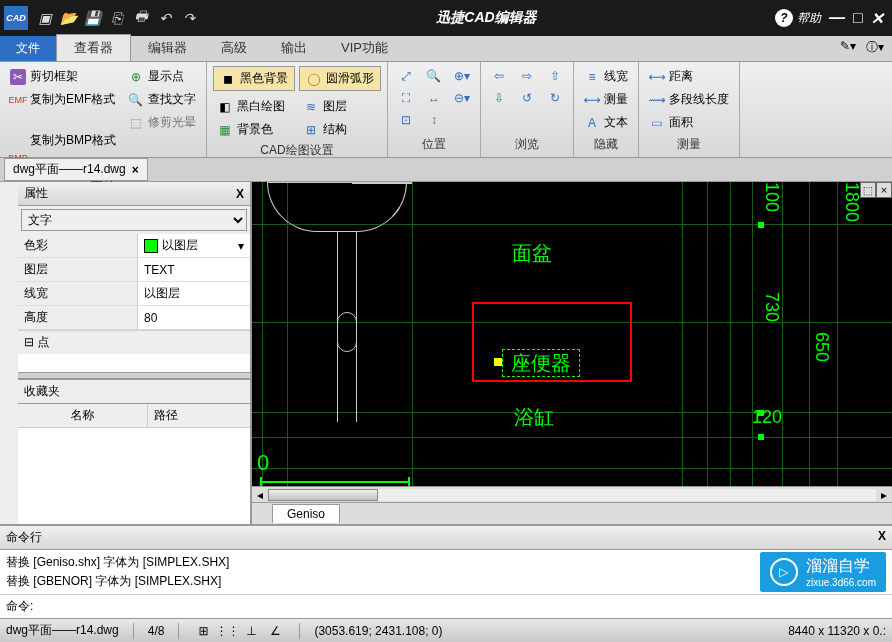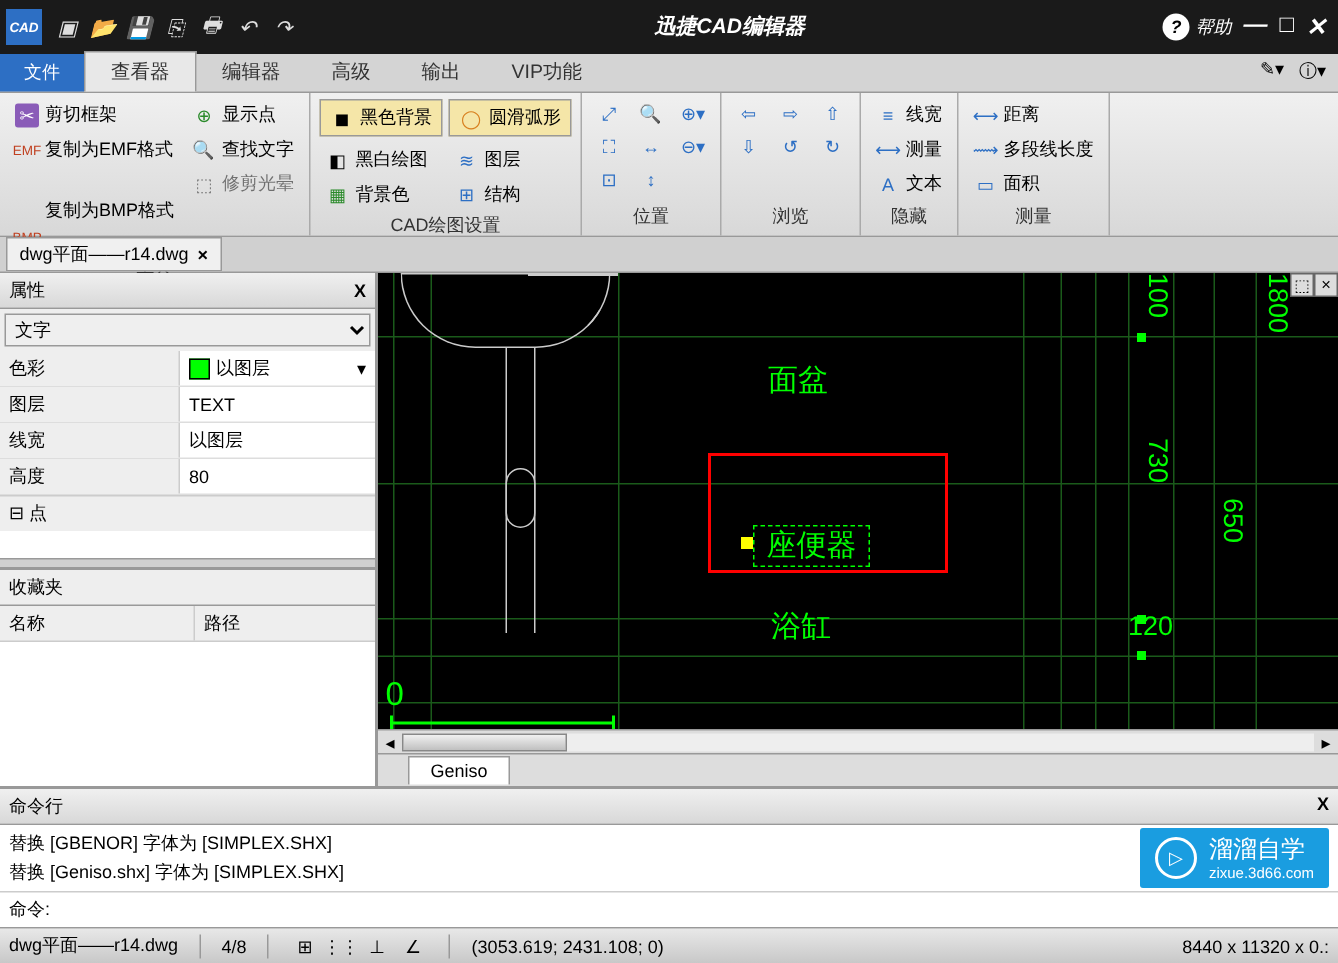--- a/index.html
+++ b/index.html
@@ -38,35 +38,35 @@
 .ico-blue { color: #2d6fc4; }
 .ico-orange { color: #d88020; }
 
 
 .doc-tabs { height: 24px; background: #d0d0d0; border-bottom: 1px solid #999; display: flex; align-items: center; }
 .doc-tab { background: #f0f0f0; border: 1px solid #999; padding: 2px 8px; margin-left: 4px; display: flex; align-items: center; gap: 6px; }
 .doc-tab .close { font-weight: bold; }
 
 
 .main { display: flex; height: 342px; }
-.left-panel { width: 252px; background: #eee; display: flex; flex-direction: column; border-right: 2px solid #999; }
+.left-panel { width: 252px; background: #eee; display: flex; flex-direction: column; border-right: 2px solid #999; padding-left: 18px; }
 .panel-header { background: linear-gradient(#f0f0f0, #d8d8d8); padding: 3px 6px; border-bottom: 1px solid #999; display: flex; align-items: center; }
 .panel-header .close-x { margin-left: auto; font-weight: bold; }
 .prop-select { display: flex; padding: 3px; }
 .prop-select select { flex: 1; border: 1px solid #999; padding: 2px; }
 .prop-table { background: #fff; }
 .prop-row { display: flex; border-bottom: 1px solid #ddd; }
 .prop-row .k { width: 120px; padding: 3px 6px; background: #eee; border-right: 1px solid #ccc; }
 .prop-row .v { flex: 1; padding: 3px 6px; display: flex; align-items: center; gap: 4px; }
 .prop-row .sw { width: 14px; height: 14px; background: #0f0; border: 1px solid #000; }
 .prop-expand { padding: 3px 6px; background: #eee; border-top: 1px solid #ccc; }
 .fav-header { background: #eee; padding: 3px 6px; border-top: 2px solid #999; border-bottom: 1px solid #999; }
 .fav-cols { display: flex; background: #eee; border-bottom: 1px solid #ccc; }
 .fav-cols div { padding: 3px 6px; }
-.fav-cols div:first-child { width: 130px; border-right: 1px solid #ccc; }
+.fav-cols div:first-child { width: 130px; border-right: 1px solid #ccc; text-align: center; }
 .fav-body { flex: 1; background: #fff; }
 
 
 .canvas-wrap { flex: 1; display: flex; flex-direction: column; background: #888; }
 .canvas { flex: 1; background: #000; position: relative; overflow: hidden; }
 .canvas .grid-v { position: absolute; top: 0; bottom: 0; width: 1px; background: #1a5a1a; }
 .canvas .grid-h { position: absolute; left: 0; right: 0; height: 1px; background: #1a5a1a; }
 .canvas .drawing { position: absolute; border: 1px solid #ccc; }
 .canvas .label { position: absolute; color: #0f0; font-size: 20px; }
 .canvas .dim { position: absolute; color: #0f0; font-size: 18px; writing-mode: vertical-rl; }
@@ -433,22 +433,22 @@
     </div>
   </div>
 </div>
 
 <div class="cmd-panel">
   <div class="cmd-header">
     <span>命令行</span>
       <span class="x">X</span>
   </div>
   <div class="cmd-body">
+    <div class="cmd-line">替换 [Geniso.shx] 字体为 [SIMPLEX.SHX]</div>
     <div class="cmd-line">替换 [GBENOR] 字体为 [SIMPLEX.SHX]</div>
-    <div class="cmd-line">替换 [Geniso.shx] 字体为 [SIMPLEX.SHX]</div>
     <div class="watermark">
       <div class="play">▷</div>
       <div>
         <div class="txt">溜溜自学</div>
         <div class="url">zixue.3d66.com</div>
       </div>
     </div>
   </div>
   <div class="cmd-input-row">
     <span>命令: </span>

